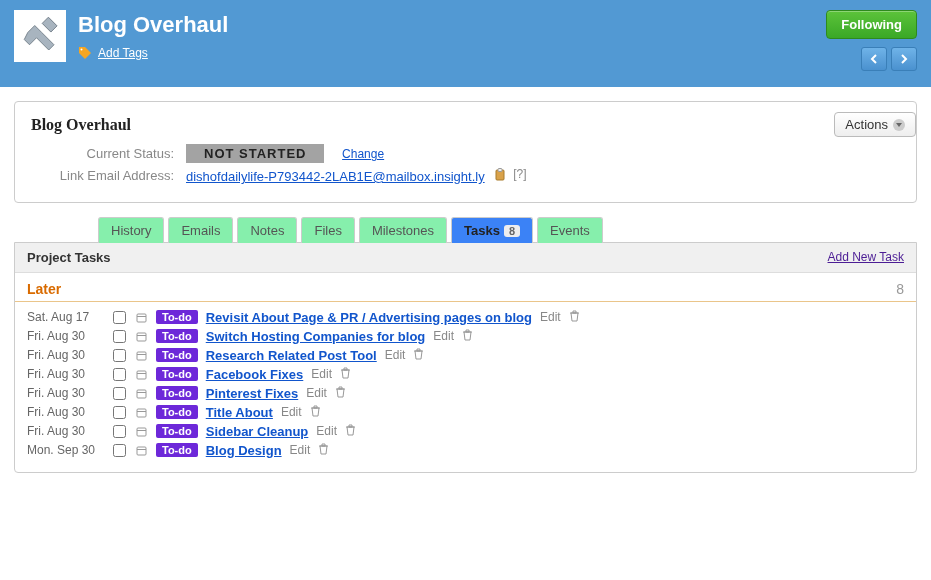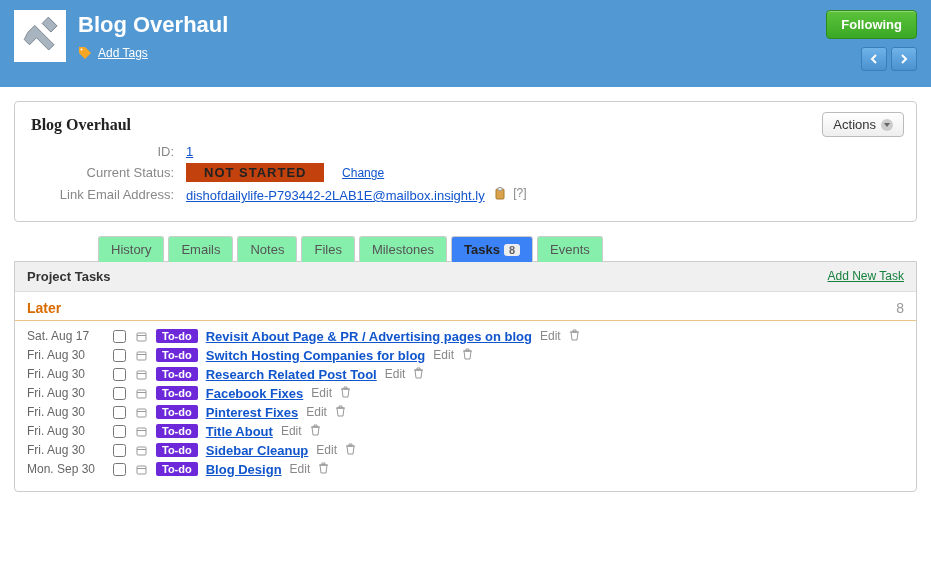--- a/index.html
+++ b/index.html
@@ -15,42 +15,42 @@
   .add-tags svg { margin-right: 6px; }
   .header-right { display: flex; flex-direction: column; align-items: flex-end; gap: 8px; }
   .following-btn { background: linear-gradient(#5cc33a, #3aa826); color: #fff; border: 1px solid #2e8a1d; border-radius: 4px; padding: 6px 14px; font-size: 13px; font-weight: bold; cursor: pointer; box-shadow: inset 0 1px 0 rgba(255,255,255,0.3); }
   .nav-arrows { display: flex; gap: 4px; }
   .nav-arrow { width: 26px; height: 24px; background: linear-gradient(#6fb3e8, #4a91cf); border: 1px solid #3a7fb8; border-radius: 3px; display: flex; align-items: center; justify-content: center; color: #fff; cursor: pointer; }
   
   
   .content { padding: 14px; }
   .detail-card { border: 1px solid #ccc; border-radius: 4px; padding: 14px 16px; background: #fff; position: relative; }
   .detail-title { font-family: "Lucida Grande", Georgia, serif; font-size: 16px; font-weight: bold; color: #222; margin-bottom: 10px; }
-  .actions-btn { position: absolute; top: 10px; right: 12px; border: 1px solid #bbb; border-radius: 4px; padding: 4px 10px; font-size: 13px; background: linear-gradient(#fff,#eee); cursor: pointer; display: flex; align-items: center; gap: 5px; }
+  .actions-btn { position: absolute; top: 10px; right: 0; border: 1px solid #bbb; border-radius: 4px; padding: 4px 10px; font-size: 13px; background: linear-gradient(#fff,#eee); cursor: pointer; display: flex; align-items: center; gap: 5px; }
   .actions-btn .caret { width: 0; height: 0; border-left: 4px solid transparent; border-right: 4px solid transparent; border-top: 5px solid #888; border-radius: 50%; background:#ccc; width:12px;height:12px;border:none;position:relative;}
   .actions-btn .caret:after{content:"";position:absolute;top:4px;left:3px;border-left:3px solid transparent;border-right:3px solid transparent;border-top:4px solid #666;}
   .detail-row { display: flex; align-items: center; margin: 4px 0; font-size: 13px; }
   .detail-label { width: 155px; text-align: right; color: #888; padding-right: 12px; }
   .detail-value a { color: #1155cc; text-decoration: underline; }
-  .status-badge { display: inline-block; background: #c2410c; color: #222; font-weight: bold; padding: 2px 18px; letter-spacing: 1px; font-size: 13px; }
+  .status-badge { display: inline-block; background: #a3a3a3; color: #222; font-weight: bold; padding: 2px 18px; letter-spacing: 1px; font-size: 13px; }
   .change-link { color: #1155cc; text-decoration: underline; font-size: 12px; margin-left: 14px; cursor: pointer; }
   .link-actions { display: inline-flex; align-items: center; gap: 6px; margin-left: 6px; color: #999; }
   .help-q { color: #888; font-size: 12px; }
 
   
   .tabs-row { display: flex; gap: 4px; margin: 14px 0 0 84px; }
   .tab { border: 1px solid #ccc; border-bottom: none; padding: 5px 12px; font-size: 13px; color: #555; background: #86efac; border-radius: 3px 3px 0 0; cursor: pointer; }
   .tab.active { font-weight: bold; color: #222; background: #3b82f6; }
   .tab .count { display: inline-block; background: #eee; border-radius: 3px; padding: 0 5px; font-size: 11px; color: #666; margin-left: 4px; }
 
   
   .tasks-panel { border: 1px solid #ccc; border-radius: 0 0 4px 4px; margin-top: -1px; }
   .tasks-header { background: #f0f0f0; border-bottom: 1px solid #ddd; padding: 7px 12px; display: flex; justify-content: space-between; align-items: center; }
   .tasks-header .title { font-weight: bold; font-size: 13px; }
-  .tasks-header .add-link { color: #15803d; text-decoration: underline; font-size: 12px; cursor: pointer; }
+  .tasks-header .add-link { color: #4c1d95; text-decoration: underline; font-size: 12px; cursor: pointer; }
   .section-row { display: flex; justify-content: space-between; padding: 8px 12px 4px 12px; color: #d96b00; font-weight: bold; font-size: 14px; border-bottom: 1px solid #eac58a; }
   .section-row .count { color: #999; font-weight: normal; }
   .task-list { padding: 6px 12px 12px 12px; }
   .task-row { display: flex; align-items: center; gap: 8px; padding: 2px 0; font-size: 13px; }
   .task-date { width: 78px; text-align: left; color: #666; font-size: 12px; }
   .task-check { width: 13px; height: 13px; }
   .recur-icon { color: #888; width: 14px; display:flex; justify-content:center;}
   .todo-badge { background: #6d28d9; color: #fff; font-weight: bold; font-size: 11px; padding: 1px 6px; border-radius: 2px; }
   .task-link { color: #1155cc; text-decoration: underline; font-weight: bold; cursor: pointer; }
   .edit-link { color: #888; font-size: 12px; cursor: pointer; }
@@ -95,24 +95,20 @@
 
 <div class="content">
 
   <div class="detail-card">
     <div class="detail-title">Blog Overhaul</div>
     <div class="actions-btn">
       <span>Actions</span>
       <span class="caret"></span>
     </div>
 
-    <div class="detail-row">
-      <div class="detail-label">ID:</div>
-      <div class="detail-value"><a>1</a></div>
-    </div>
 
     <div class="detail-row">
       <div class="detail-label">Current Status:</div>
       <div class="detail-value">
         <span class="status-badge">NOT STARTED</span>
         <span class="change-link">Change</span>
       </div>
     </div>
 
 

